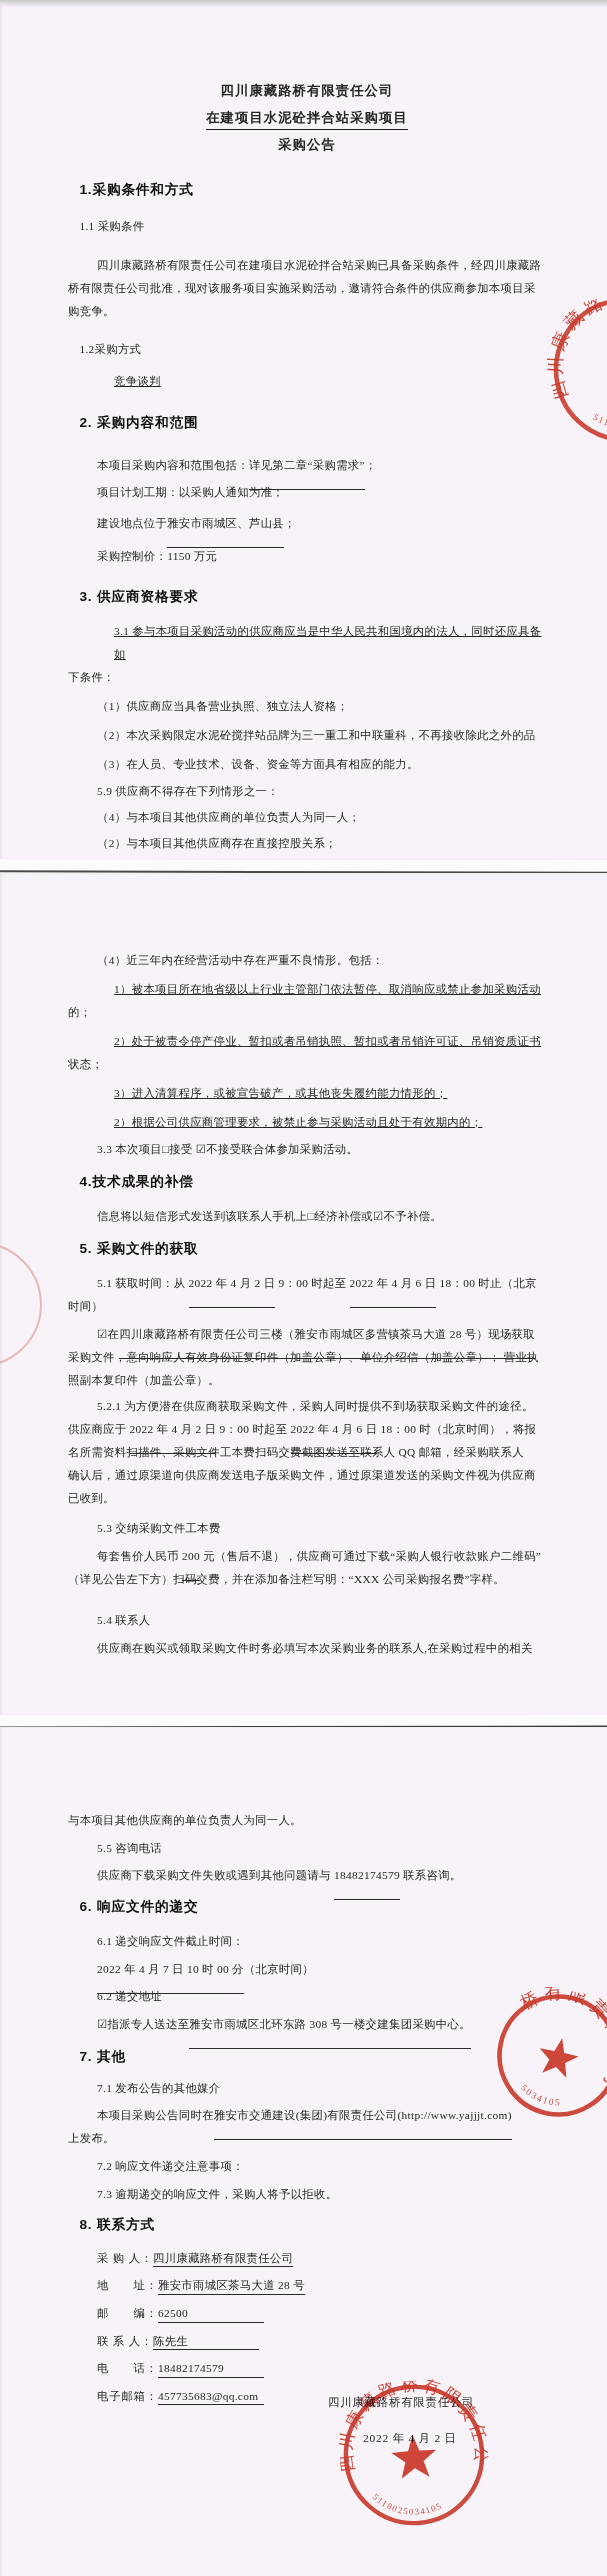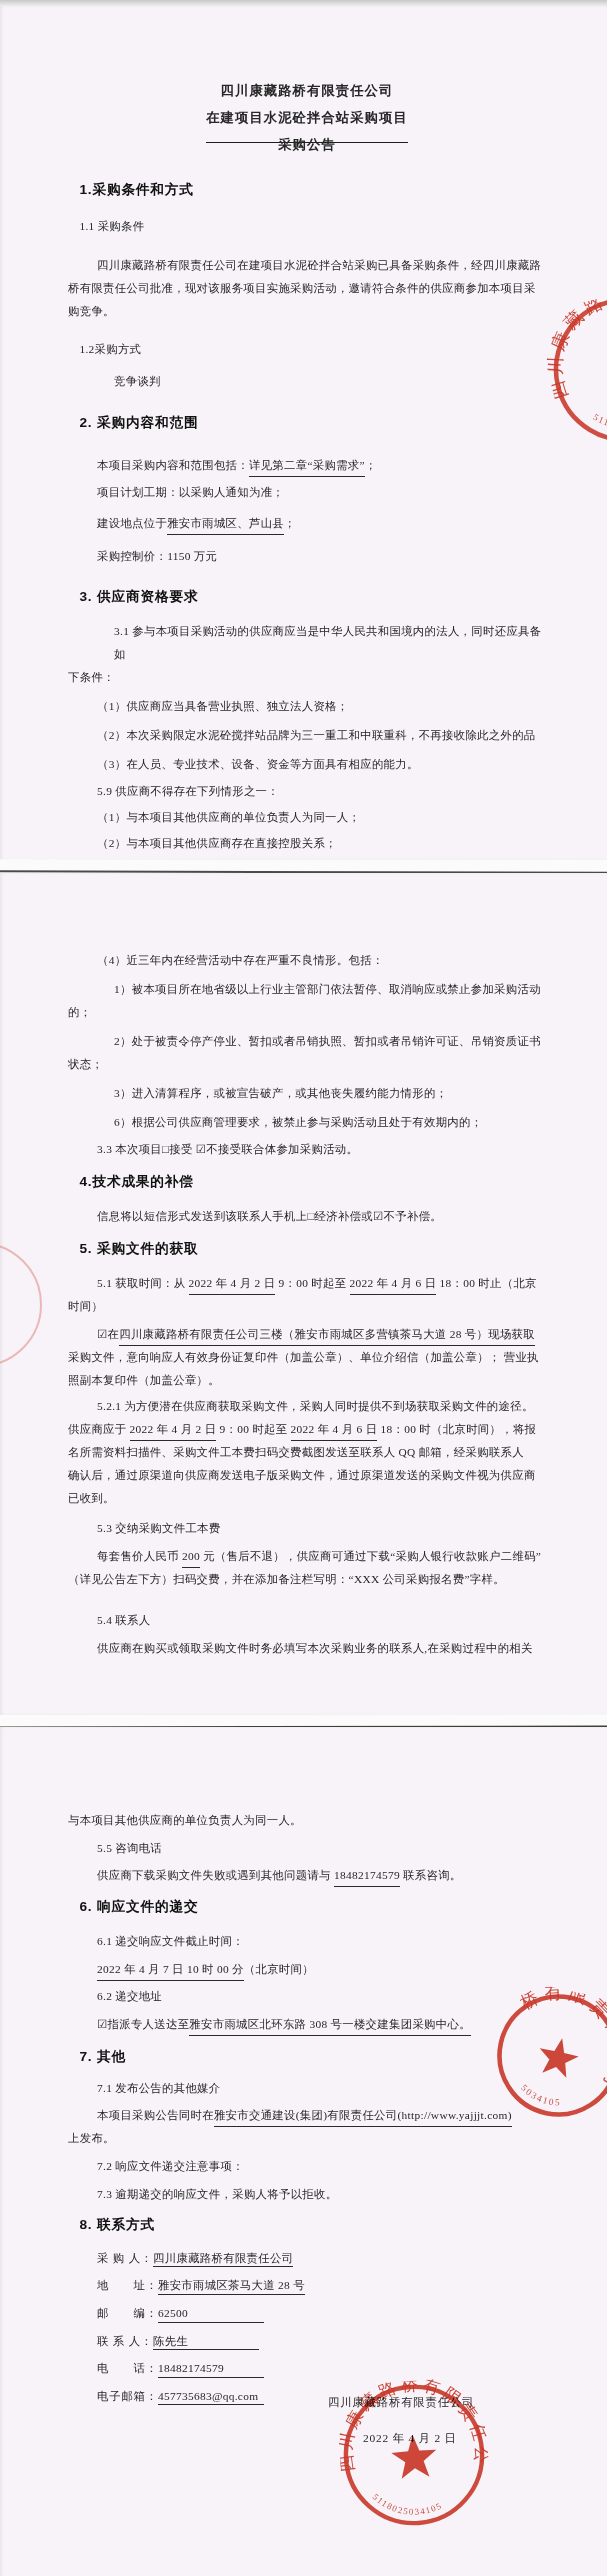--- a/index.html
+++ b/index.html
@@ -9,27 +9,27 @@
   .page{position:relative;background:#f7f3f8;overflow:hidden;box-shadow:inset 2.3px 0 4.6px -2.3px #d8d4da;
         padding-left:68px;padding-right:61px;box-sizing:border-box;}
   .page-1{height:854px;padding-top:71px;}
   .page-2{height:842px;padding-top:76px;}
   .page-3{height:852px;padding-top:82px;}
   .tear{height:10.6px;background:#fbfbfb;border-bottom:2.3px solid #4a4a48;transform:rotate(0.12deg);}
   .tear2{border-bottom:2.3px solid #3f3f3d;transform:rotate(-0.1deg);}
   .ln{font-size:11.4px;line-height:23px;letter-spacing:0.3px;}
   .ttl{text-align:center;font-weight:bold;font-size:13.3px;line-height:27px;letter-spacing:1.1px;
        font-family:"Liberation Sans","DejaVu Sans",sans-serif;}
-  .ttl .tunder{border-bottom:1.5px solid #1c1c1c;padding-bottom:17px;margin-top:6px;}
+  .ttl .tunder{border-bottom:1.5px solid #1c1c1c;padding-bottom:4px;margin-top:6px;}
   .hd{font-family:"Liberation Sans","DejaVu Sans",sans-serif;font-weight:bold;font-size:13.7px;
       line-height:23px;letter-spacing:0.8px;color:#111;}
   .l1{margin-left:11.4px;}
   .l2{margin-left:29px;}
-  .l3{margin-left:46px;}
-  .u{border-bottom:1.1px solid #2a2a2a;padding-bottom:5px;}
+  .l3{margin-left:46px;text-decoration:underline;}
+  .u{border-bottom:1.1px solid #2a2a2a;padding-bottom:18px;}
   .uw{border-bottom:1.1px solid #2a2a2a;display:inline-block;min-width:106px;line-height:16.7px;}
   .contact .lab{letter-spacing:0.8px;}
   .seal{position:absolute;mix-blend-mode:multiply;pointer-events:none;}
   .arc-faint{position:absolute;width:121px;height:121px;border:2.3px solid rgba(208,62,46,.32);
              border-radius:50%;left:-83px;top:369px;}
   .sig{position:absolute;font-size:11.4px;letter-spacing:0.8px;}
 </style>
 </head>
 <body>
 
@@ -59,42 +59,42 @@
     </div>
     <div class="ln l2" style="margin-top:10px">采购控制价：1150 万元</div>
 
     <div class="ln hd l1" style="margin-top:16.7px">3.  供应商资格要求</div>
     <div class="ln l3" style="margin-top:12px">3.1 参与本项目采购活动的供应商应当是中华人民共和国境内的法人，同时还应具备如</div>
     <div class="ln">下条件：</div>
     <div class="ln l2" style="margin-top:6px">（1）供应商应当具备营业执照、独立法人资格；</div>
     <div class="ln l2" style="margin-top:6px">（2）本次采购限定水泥砼搅拌站品牌为三一重工和中联重科，不再接收除此之外的品</div>
     <div class="ln l2" style="margin-top:6px">（3）在人员、专业技术、设备、资金等方面具有相应的能力。</div>
     <div class="ln l2" style="margin-top:4.6px">5.9 供应商不得存在下列情形之一：</div>
-    <div class="ln l2" style="margin-top:3px">（1）与本项目其他供应商的单位负责人为同一人；</div>
+    <div class="ln l2" style="margin-top:3px">（4）与本项目其他供应商的单位负责人为同一人；</div>
     <div class="ln l2" style="margin-top:3px">（2）与本项目其他供应商存在直接控股关系；</div>
 
     <svg class="seal" style="left:550px;top:288px;transform:rotate(-14deg);" width="152" height="152" viewBox="0 0 200 200">
       <circle cx="100" cy="100" r="92" fill="none" stroke="#cf3a2a" stroke-width="6" opacity="0.88"></circle>
       <path id="arcT1" d="M 20,122 A 84,84 0 1 1 180,122" fill="none"></path>
       <text font-size="24" fill="#cf3a2a" opacity="0.9" letter-spacing="6"><textPath href="#arcT1" startOffset="2%">四川康藏路桥有限责任公司</textPath></text>
       <path id="arcB1" d="M 34,142 A 80,80 0 0 0 166,142" fill="none"></path>
       <text font-size="12" fill="#cf3a2a" opacity="0.9" letter-spacing="2"><textPath href="#arcB1" startOffset="8%">5118025034105</textPath></text>
     </svg>
   </div>
 
   <div class="tear"></div>
 
   <div class="page page-2">
     <div class="ln l2">（4）近三年内在经营活动中存在严重不良情形。包括：</div>
     <div class="ln l3" style="margin-top:6px">1）被本项目所在地省级以上行业主管部门依法暂停、取消响应或禁止参加采购活动</div>
     <div class="ln">的；</div>
     <div class="ln l3" style="margin-top:6px">2）处于被责令停产停业、暂扣或者吊销执照、暂扣或者吊销许可证、吊销资质证书</div>
     <div class="ln">状态；</div>
     <div class="ln l3" style="margin-top:6px">3）进入清算程序，或被宣告破产，或其他丧失履约能力情形的；</div>
-    <div class="ln l3" style="margin-top:6px">6）根据公司供应商管理要求，被禁止参与采购活动且处于有效期内的；</div>
+    <div class="ln l3" style="margin-top:6px">2）根据公司供应商管理要求，被禁止参与采购活动且处于有效期内的；</div>
     <div class="ln l2" style="margin-top:4.6px">3.3 本次项目□接受 ☑不接受联合体参加采购活动。</div>
 
     <div class="ln hd l1" style="margin-top:9px">4.技术成果的补偿</div>
     <div class="ln l2" style="margin-top:12px">信息将以短信形式发送到该联系人手机上□经济补偿或☑不予补偿。</div>
 
     <div class="ln hd l1" style="margin-top:9px">5. 采购文件的获取</div>
     <div class="ln l2" style="margin-top:12px">
       <span>5.1 获取时间：从 </span><span class="u">2022 年 4 月 2 日</span><span> 9：00 时起至 </span><span class="u">2022 年 4 月 6 日</span><span> 18：00 时止（北京</span>
     </div>
     <div class="ln">时间）</div>

